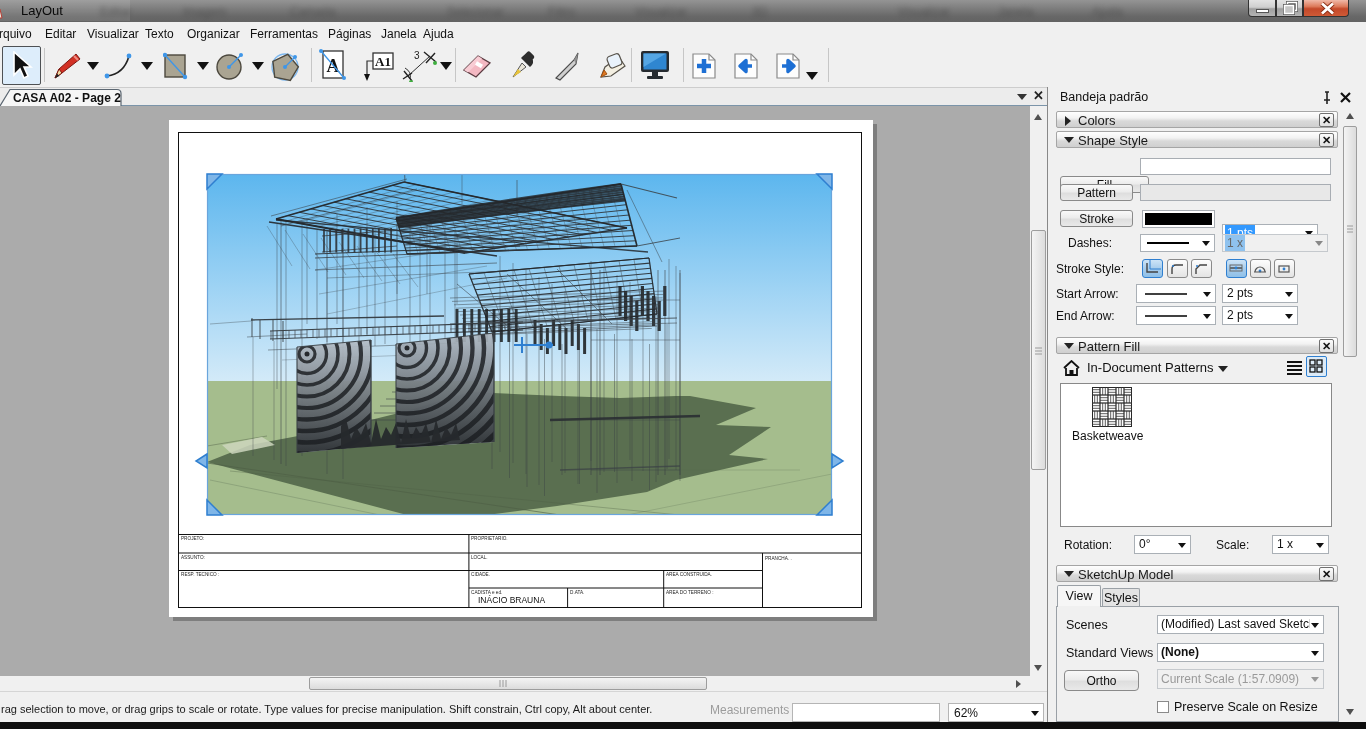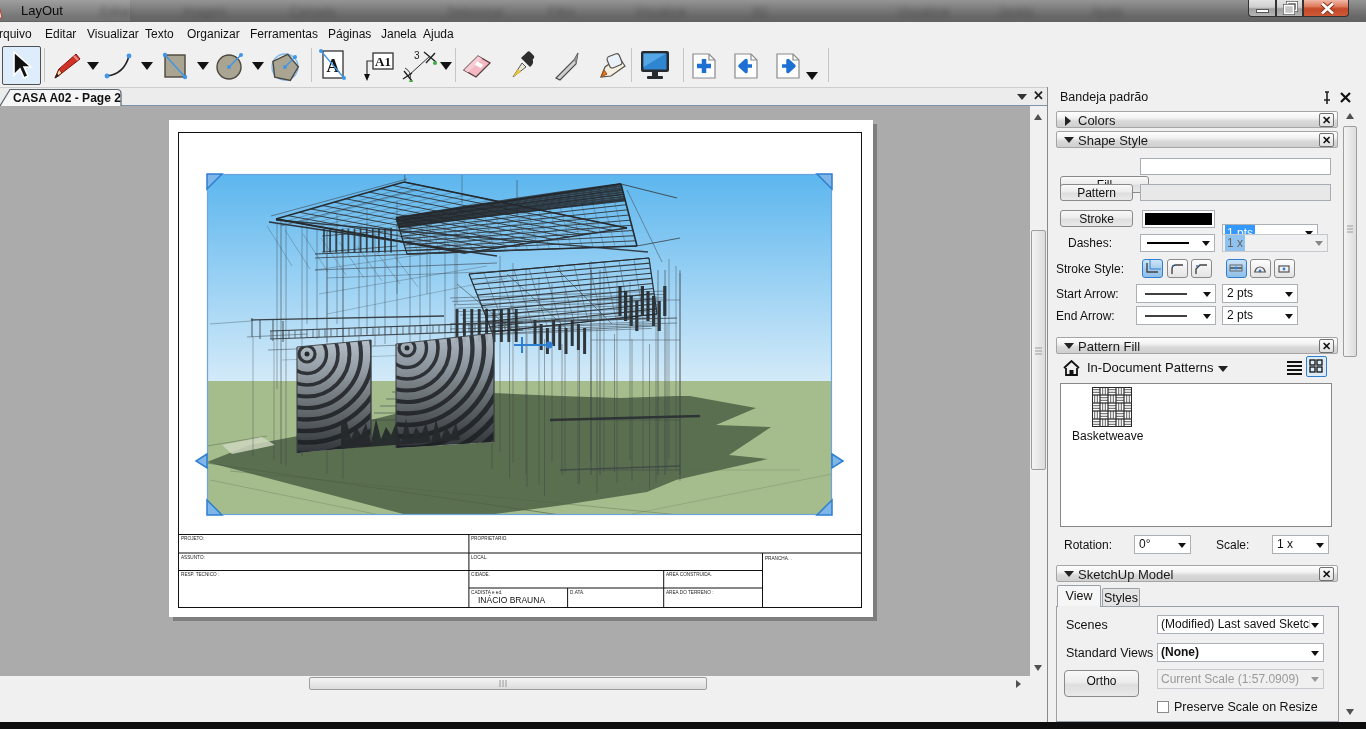--- a/index.html
+++ b/index.html
@@ -814,25 +814,31 @@
         <div class="xbtn" style="right:3px;top:1px">✕</div>
       </div>
 <div class="abs" style="left:9px;top:498px;width:44px;height:22px;background:#f6f6f6;border:1px solid #9aa0a6;border-bottom:none;border-radius:2px 2px 0 0;font-size:12.5px;text-align:center;line-height:21px;color:#111;z-index:2;">View</div>
 <div class="abs" style="left:54px;top:501px;width:38px;height:19px;background:#e4e4e4;border:1px solid #9aa0a6;border-bottom:none;border-radius:2px 2px 0 0;font-size:12.5px;text-align:center;line-height:18px;color:#111;">Styles</div>
 <div class="abs" style="left:8px;top:519px;width:283px;height:116px;border:1px solid #9aa0a6;background:#f0f0f0;"></div>
 <div class="abs" style="left:10px;top:519px;width:42px;height:2px;background:#f0f0f0;z-index:3;"></div>
 <div class="abs" style="left:18px;top:531px;font-size:12.5px;color:#111;">Scenes</div>
 <div class="combo" style="left:109px;top:528px;width:167px;height:19px;line-height:17px;"><span style="margin-left:3px;white-space:nowrap;display:inline-block;width:149px;overflow:hidden;">(Modified) Last saved SketchU</span><div class="ca"></div></div>
 <div class="abs" style="left:18px;top:559px;font-size:12.5px;color:#111;text-align:center;">Standard Views</div>
 <div class="combo" style="left:109px;top:556px;width:167px;height:19px;line-height:17px;"><span style="margin-left:3px;font-weight:bold;">(None)</span><div class="ca"></div></div>
-<div class="btn" style="left:16px;top:583px;width:75px;height:27px;line-height:20px;border-radius:4px;">Ortho</div>
+<div class="btn" style="left:16px;top:583px;width:75px;height:21px;line-height:20px;border-radius:4px;">Ortho</div>
 <div class="combo" style="left:109px;top:582px;width:167px;height:20px;line-height:18px;background:#f0f0f0;border-color:#c5c9cd;color:#9a9a9a;"><span style="margin-left:3px;white-space:nowrap;">Current Scale (1:57.0909)</span><div class="ca" style="border-top-color:#999;"></div></div>
 <div class="abs" style="left:109px;top:614px;width:12px;height:12px;background:#fff;border:1px solid #8a8a8a;"></div>
 <div class="abs" style="left:126px;top:613px;font-size:12.5px;color:#111;">Preserve Scale on Resize</div>
 <div class="abs sbtrack" style="left:294px;top:21px;width:16px;height:614px;"></div>
 <div class="abs sbthumb" style="left:295px;top:39px;width:14px;height:231px;"></div>
 <svg class="abs" style="left:295px;top:137px" width="14" height="10">
         <path d="M4 2 h6 M4 5 h6 M4 8 h6" stroke="#9a9a9a" stroke-width="1"></path>
       </svg>
 <div class="sbarrow" style="left:298px;top:26px;border-left:4px solid transparent;border-right:4px solid transparent;border-bottom:6px solid #505050;"></div>
 <div class="sbarrow" style="left:298px;top:622px;border-left:4px solid transparent;border-right:4px solid transparent;border-top:6px solid #505050;"></div>
 </div>
+<div id="statusbar" class="abs">
+<div class="abs" style="left:1px;top:11px;font-size:11px;color:#1a1a1a;white-space:nowrap;">rag selection to move, or drag grips to scale or rotate. Type values for precise manipulation. Shift constrain, Ctrl copy, Alt about center.</div>
+<div class="abs" style="left:710px;top:11px;font-size:12px;color:#9c9c9c;">Measurements</div>
+<div class="abs" style="left:792px;top:11px;width:148px;height:19px;background:#fff;border:1px solid #b5b5b5;"></div>
+<div class="abs" style="left:948px;top:11px;width:96px;height:19px;background:#fff;border:1px solid #b5b5b5;font-size:12px;color:#111;line-height:18px;"><span style="margin-left:5px;">62%</span><div class="abs" style="right:4px;top:7px;width:0;height:0;border-left:4.5px solid transparent;border-right:4.5px solid transparent;border-top:5.5px solid #111;"></div></div>
+</div>
 <div id="blackbar" class="abs"></div>
 </div>
 </body></html>

